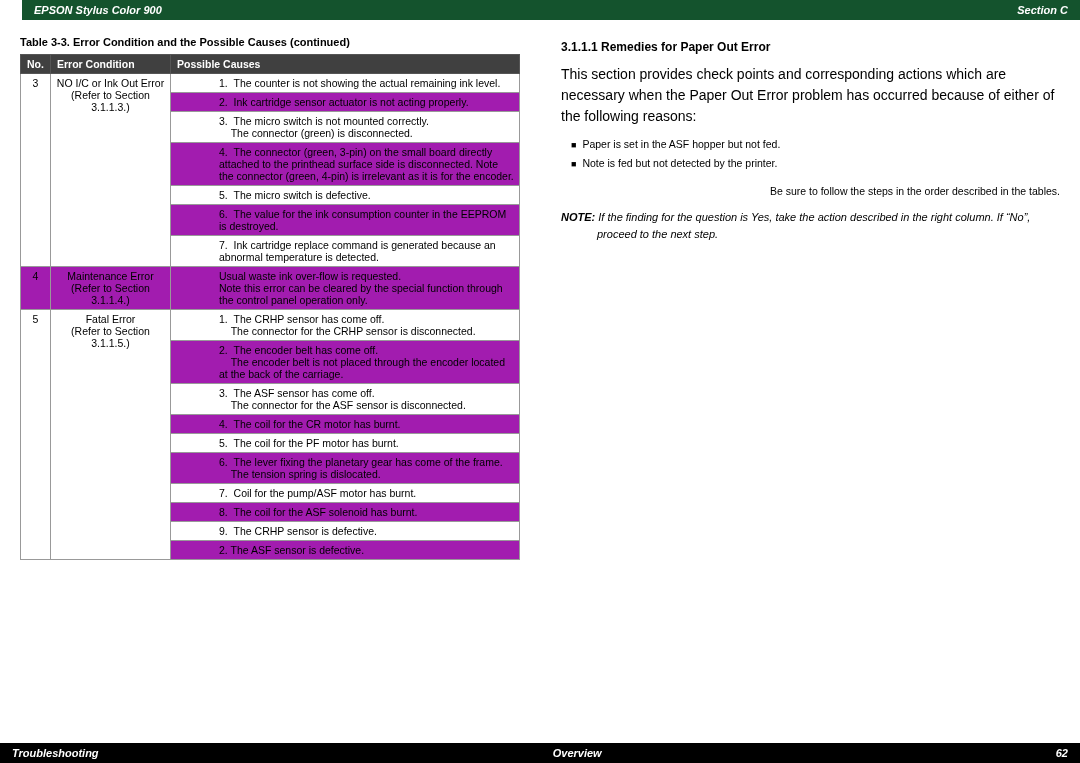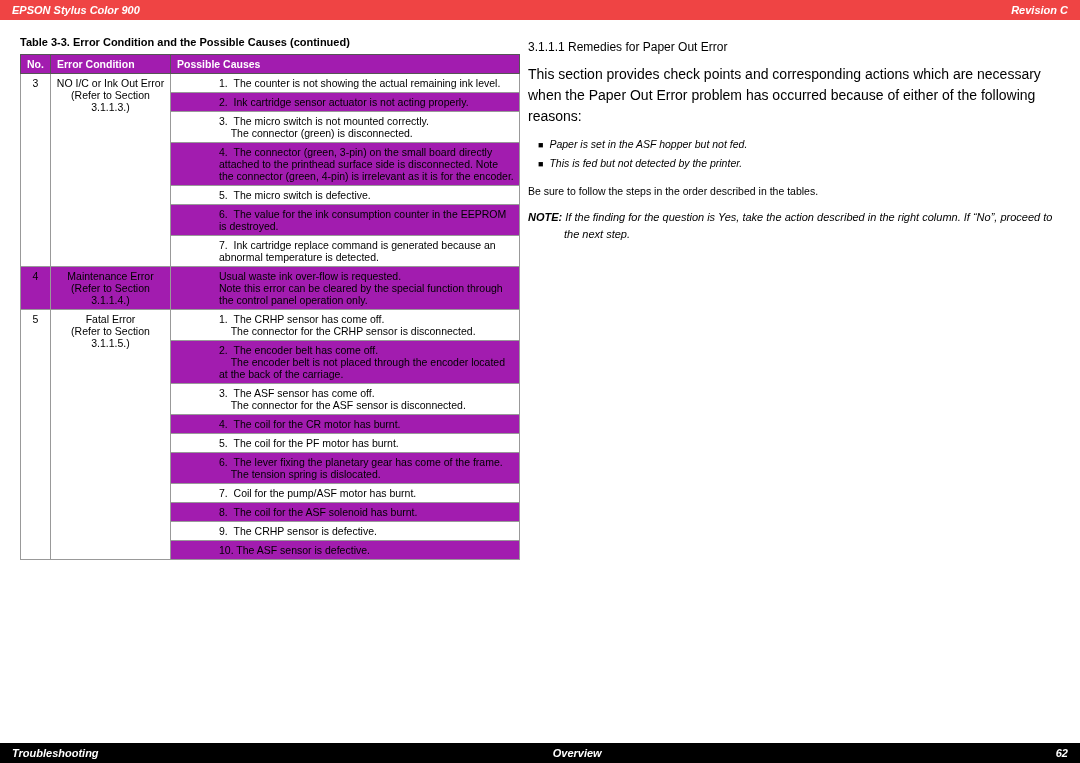--- a/index.html
+++ b/index.html
@@ -8,37 +8,38 @@
       font-size: 11px;
       background: #fff;
       width: 1080px;
       min-height: 763px;
       display: flex;
       flex-direction: column;
     }
 
     
     .header {
-      background: #ef4444;
+      background: #14532d;
       color: #fff;
       display: flex;
       justify-content: space-between;
       align-items: center;
       padding: 4px 12px;
       font-size: 11px;
       font-weight: bold;
       font-style: italic;
+      margin-left: 22px;
     }
 
     
     .main-content {
       display: flex;
       flex: 1;
       padding: 16px 20px;
-      gap: 8px;
+      gap: 41px;
     }
 
     
     .left-col {
       flex: 0 0 500px;
     }
 
     
     .right-col {
       flex: 1;
@@ -54,21 +55,21 @@
 
     
     .error-table {
       width: 100%;
       border-collapse: collapse;
       border: 1px solid #000;
       font-size: 10.5px;
     }
 
     .error-table th {
-      background: #a21caf;
+      background: #404040;
       color: #fff;
       padding: 3px 6px;
       text-align: left;
       font-size: 10.5px;
       border: 1px solid #555;
     }
 
     .error-table th.no-col {
       width: 30px;
       text-align: center;
@@ -97,34 +98,33 @@
     }
 
     .error-table td.causes-cell {
       vertical-align: top;
       padding-left: 48px;
     }
 
     
     .section-heading {
       font-size: 12px;
-      font-weight: normal;
+      font-weight: bold;
       margin-bottom: 10px;
     }
 
     .section-text {
       font-size: 14px;
       line-height: 1.5;
       margin-bottom: 10px;
     }
 
     .bullet-list {
       list-style: none;
       margin: 8px 0 12px 10px;
-      font-style: italic;
     }
 
     .bullet-list li {
       font-size: 10.5px;
       line-height: 1.5;
       margin-bottom: 3px;
       display: flex;
       align-items: flex-start;
       gap: 6px;
     }
@@ -133,20 +133,21 @@
       content: "■";
       font-size: 9px;
       margin-top: 2px;
       flex-shrink: 0;
     }
 
     .follow-text {
       font-size: 10.5px;
       line-height: 1.5;
       margin-bottom: 10px;
+      text-align: right;
     }
 
     .note-text {
       font-size: 11px;
       line-height: 1.5;
       margin-left: 36px;
       text-indent: -36px;
     }
 
     .note-text .note-bold {
@@ -180,21 +181,21 @@
     .row-shade {
       background: #a21caf;
     }
 
   </style>
 </head>
 <body>
 
 <div class="header">
   <span>EPSON Stylus Color 900</span>
-  <span>Revision C</span>
+  <span>Section C</span>
 </div>
 
 <div class="main-content">
 
   <div class="left-col">
     <div class="table-title">Table 3-3.  Error Condition and the Possible Causes (continued)</div>
 
     <table class="error-table">
       <thead>
         <tr>
@@ -260,36 +261,36 @@
         <tr>
           <td class="causes-cell">7. &nbsp;Coil for the pump/ASF motor has burnt.</td>
         </tr>
         <tr class="row-shade">
           <td class="causes-cell">8. &nbsp;The coil for the ASF solenoid has burnt.</td>
         </tr>
         <tr>
           <td class="causes-cell">9. &nbsp;The CRHP sensor is defective.</td>
         </tr>
         <tr class="row-shade">
-          <td class="causes-cell">10. The ASF sensor is defective.</td>
+          <td class="causes-cell">2. The ASF sensor is defective.</td>
         </tr>
       </tbody>
     </table>
   </div>
 
   <div class="right-col">
     <div class="section-heading">3.1.1.1  Remedies for Paper Out Error</div>
     <p class="section-text">This section provides check points and corresponding actions which are necessary when the Paper Out Error problem has occurred because of either of the following reasons:</p>
 
     <ul class="bullet-list">
       <li>
           <span>Paper is set in the ASF hopper but not fed.</span>
         </li>
       <li>
-          <span>This is fed but not detected by the printer.</span>
+          <span>Note is fed but not detected by the printer.</span>
         </li>
     </ul>
 
     <p class="follow-text">Be sure to follow the steps in the order described in the tables.</p>
 
     <p class="note-text">
       <span class="note-bold">NOTE:</span>
       <span class="note-italic"> If the finding for the question is Yes, take the action described in the right column. If “No”, proceed to the next step.</span>
     </p>
   </div>

